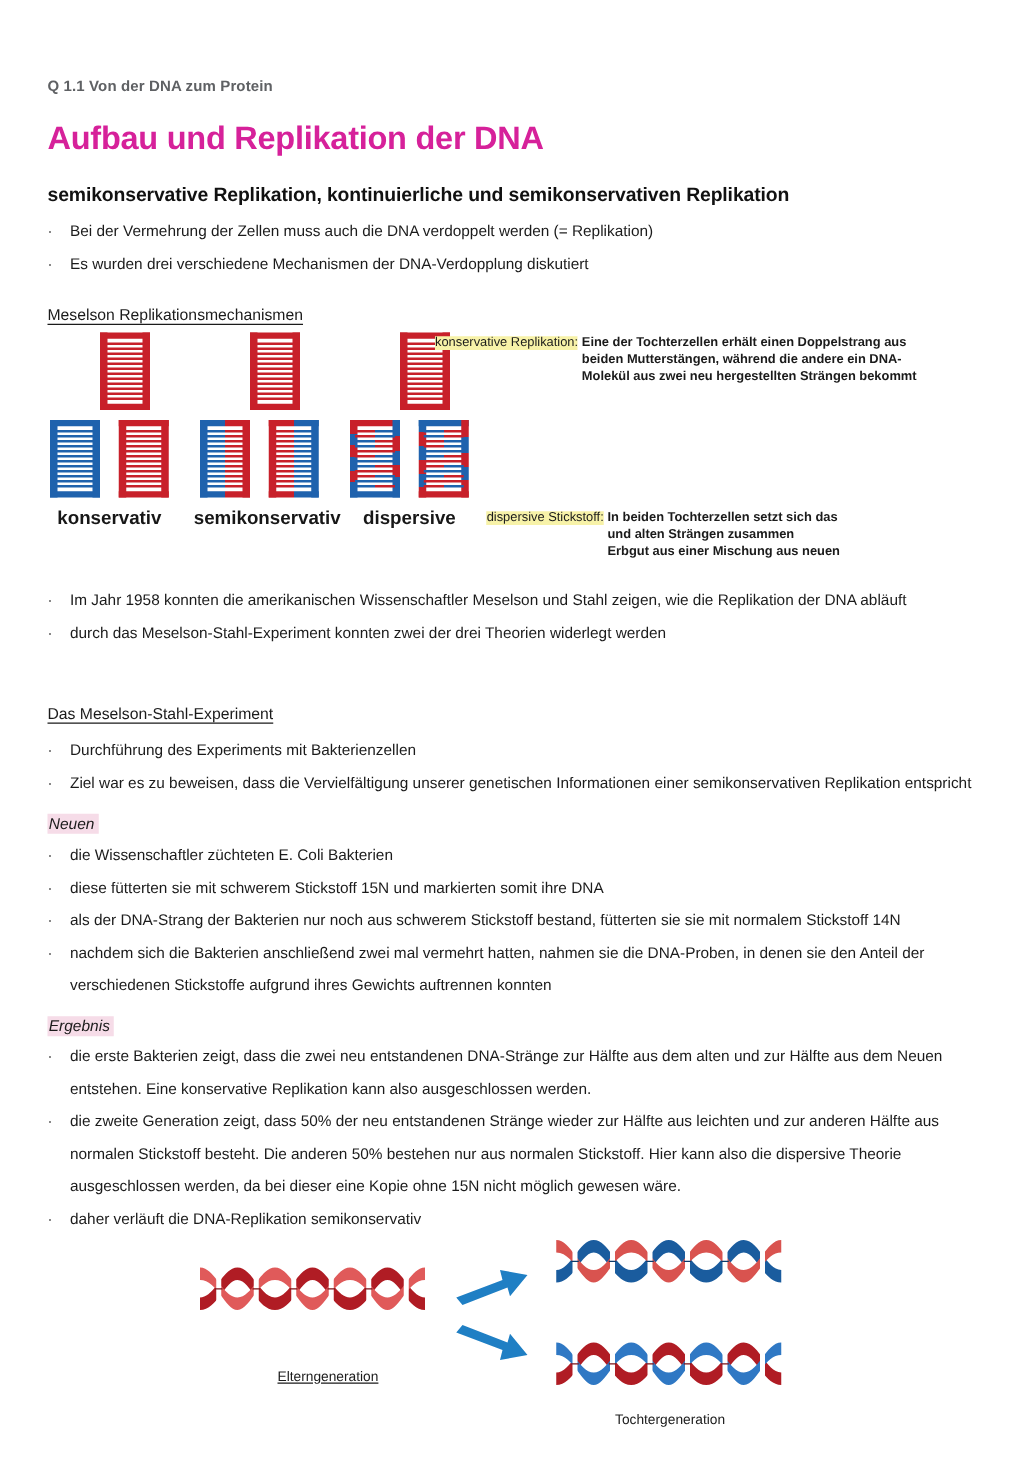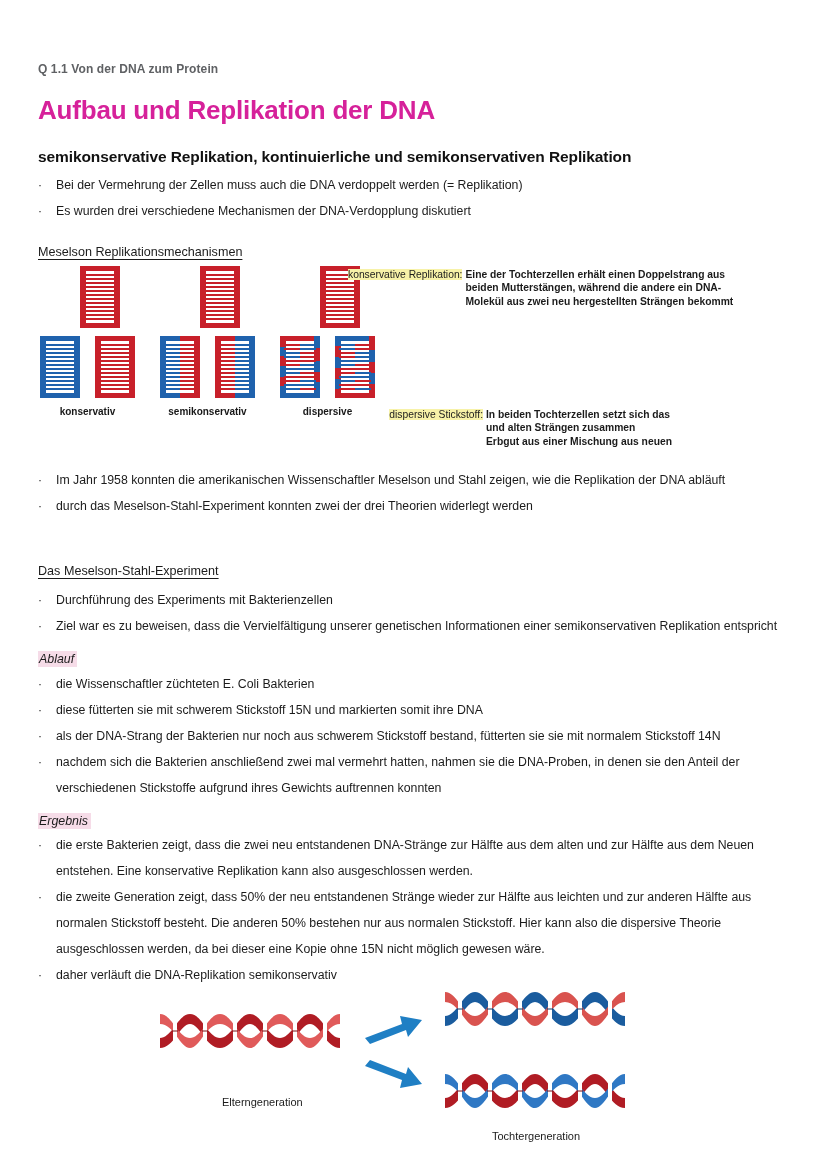--- a/index.html
+++ b/index.html
@@ -100,21 +100,21 @@
     position: absolute; left: 4px; right: 4px; height: 2px;
   }
   .lad .cap {
     position: absolute; left: 0; right: 0; height: 5px;
   }
   .lad .cap.t { top: 0; }
   .lad .cap.b { bottom: 0; }
 
   .mech-label {
     position: absolute;
-    font-size: 10px;
+    font-size: 15px;
     font-weight: bold;
     color: #171717;
     text-align: center;
     white-space: nowrap;
   }
 
   
   .anno { position: absolute; font-size: 10.3px; line-height: 13.4px; color: #1b1b1b; }
   .anno .term {
     background: #f7f2a8;
@@ -376,21 +376,21 @@
     <div class="brow">
       <span class="bdot">·</span>
       <span class="btxt">Durchführung des Experiments mit Bakterienzellen</span>
     </div>
     <div class="brow">
       <span class="bdot">·</span>
       <span class="btxt">Ziel war es zu beweisen, dass die Vervielfältigung unserer genetischen Informationen einer semikonservativen Replikation entspricht</span>
     </div>
   </div>
 
-  <div class="hl-italic" style="left:38px; top:651px;">Ablauf</div>
+  <div class="hl-italic" style="left:38px; top:651px;">Neuen</div>
 
   <div class="blist" style="left:38px; top:671px; width:755px;">
     <div class="brow">
       <span class="bdot">·</span>
       <span class="btxt">die Wissenschaftler züchteten E. Coli Bakterien</span>
     </div>
     <div class="brow">
       <span class="bdot">·</span>
       <span class="btxt">diese fütterten sie mit schwerem Stickstoff 15N und markierten somit ihre DNA</span>
     </div>
@@ -505,17 +505,17 @@
         <g stroke="#7d1116" stroke-width="1">
           <line x1="22" y1="51" x2="28" y2="51"></line>
           <line x1="52" y1="51" x2="58" y2="51"></line>
           <line x1="82" y1="51" x2="88" y2="51"></line>
           <line x1="112" y1="51" x2="118" y2="51"></line>
           <line x1="142" y1="51" x2="148" y2="51"></line>
         </g>
       </g>
     </svg>
 
-    <div class="cap-label" style="left:72px; top:116px;">Elterngeneration</div>
+    <div class="cap-label" style="left:72px; top:116px;text-decoration:underline;">Elterngeneration</div>
     <div class="cap-label" style="left:342px; top:150px;">Tochtergeneration</div>
   </div>
 
 </div>
 
 </body></html>

